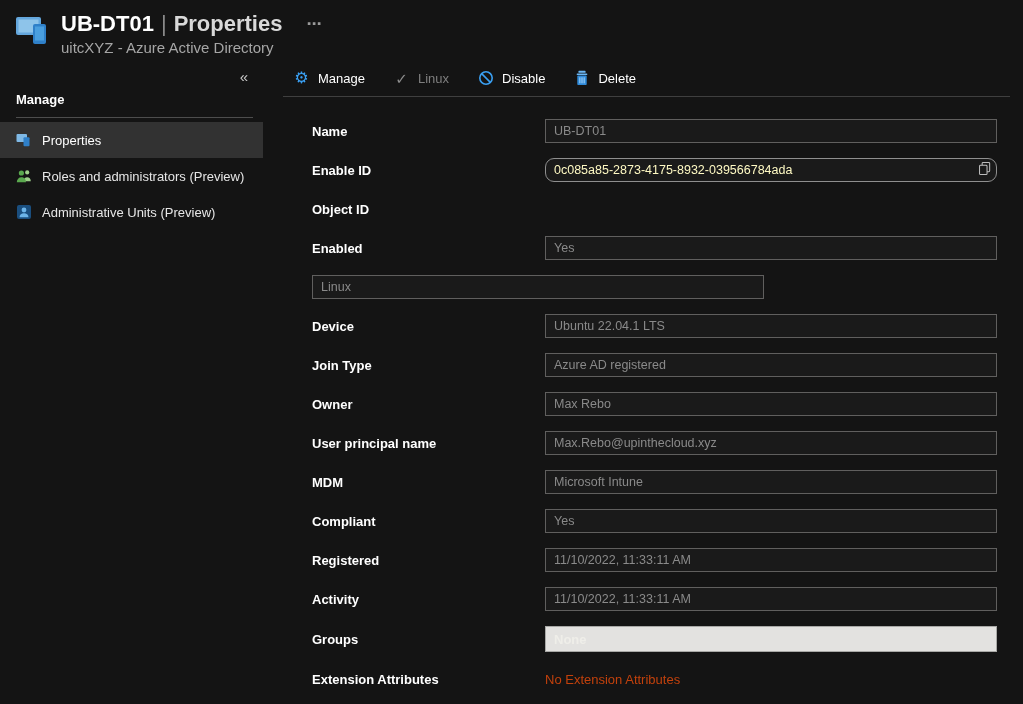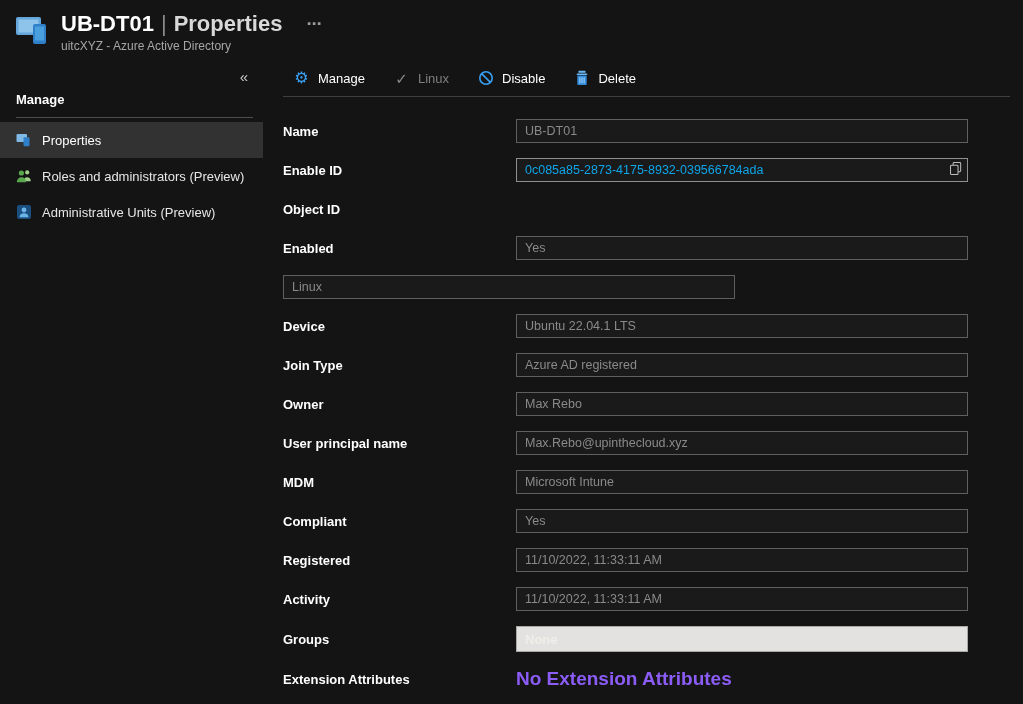--- a/index.html
+++ b/index.html
@@ -11,21 +11,21 @@
     overflow:hidden;
   }
   
   .header { height:60px; display:flex; align-items:flex-start; padding:11px 0 0 14px; }
   .header-icon { width:38px; height:34px; margin-top:3px; flex:none; }
   .title-block { margin-left:9px; }
   .title-line { font-size:22px; font-weight:700; line-height:26px; white-space:nowrap; display:flex; align-items:baseline; }
   .title-sep { color:#8a8a8a; font-weight:400; margin:0 7px; }
   .title-page { color:#d9d9d9; font-weight:600; }
   .more-btn { margin-left:24px; color:#9a9a9a; font-size:15px; letter-spacing:2px; cursor:pointer; align-self:center; }
-  .subtitle { font-size:12px; color:#a6a6a6; margin-top:2px; }
+  .subtitle { font-size:15px; color:#a6a6a6; margin-top:2px; }
 
   
   .page-body { display:flex; height:644px; }
 
   
   .sidebar { width:263px; flex:none; position:relative; padding-top:6px; }
   .collapse-btn { position:absolute; top:8px; right:15px; color:#c8c8c8; font-size:15px; cursor:pointer; }
   .section-title { font-size:13px; font-weight:700; color:#fff; padding:26px 0 10px 16px; }
   .sidebar-divider { border-top:1px solid #4d4d4d; margin:0 10px 4px 16px; }
   .nav-item { display:flex; align-items:center; height:36px; padding-left:16px; gap:10px; font-size:13px; color:#e6e6e6; cursor:pointer; }
@@ -36,35 +36,35 @@
   .main { flex:1; padding-left:20px; }
   .toolbar { display:flex; align-items:center; height:36px; gap:8px; }
   .tb-btn { display:flex; align-items:center; gap:8px; padding:4px 10px; font-size:13px; color:#fff; cursor:pointer; white-space:nowrap; }
   .tb-btn.disabled { color:#7e7e7e; cursor:default; }
   .tb-icon { width:17px; height:17px; display:inline-flex; align-items:center; justify-content:center; flex:none; }
   .gear-glyph { color:#3aa0f3; font-size:16px; line-height:1; }
   .check-glyph { color:#8c8c8c; font-size:15px; font-weight:700; line-height:1; }
   .toolbar-rule { border-top:1px solid #3f3f3f; margin-right:13px; }
 
   
-  .form { padding:22px 0 0 0; }
+  .form { padding:22px 0 0 0;margin-left:29px; }
   .form-row { display:flex; align-items:center; margin-bottom:15px; min-height:24px; }
   .row-label { width:233px; flex:none; font-size:13px; font-weight:600; color:#fff; }
   .field-wrap { position:relative; width:452px; }
   input.field {
     width:100%; height:24px; background:#1a1a1a; border:1px solid #605f5e;
     color:#8a8a8a; font-size:12.5px; padding:0 8px; font-family:inherit; outline:none;
   }
-  input.field.bright { border-color:#8f8f8f; color:#0ea5e9; padding-right:32px; }
+  input.field.bright { border-color:#8f8f8f; color:#fef9c3; padding-right:32px;border-radius:9px; }
   input.field.light {
     height:26px; background:#e3e2e0; border-color:#a8a8a6;
     color:#efeee9; font-weight:700; font-size:13px;
   }
   .copy-btn { position:absolute; right:3px; top:3px; width:19px; height:18px; background:none; border:none; cursor:pointer; padding:0; display:flex; align-items:center; justify-content:center; }
-  .plain-value { font-size:19px; font-weight:700; color:#8b5cf6; }
+  .plain-value { font-size:13px; font-weight:400; color:#c2410c; }
 </style>
 </head>
 <body>
 
 <div class="header">
   <span class="header-icon">
     <svg viewBox="0 0 38 34" width="38" height="34">
       <rect x="2" y="3" width="25" height="18" rx="2" fill="#64a7dd"></rect>
       <rect x="4.5" y="5.5" width="20" height="13" fill="#8ec4ea"></rect>
       <rect x="19" y="10" width="13" height="20" rx="2" fill="#2f80c9"></rect>

